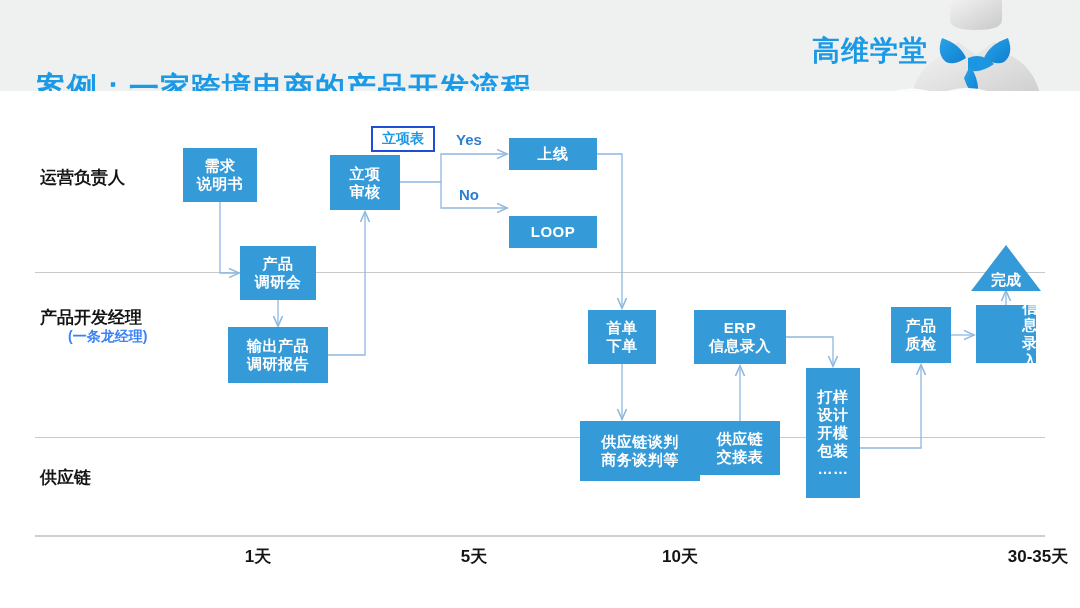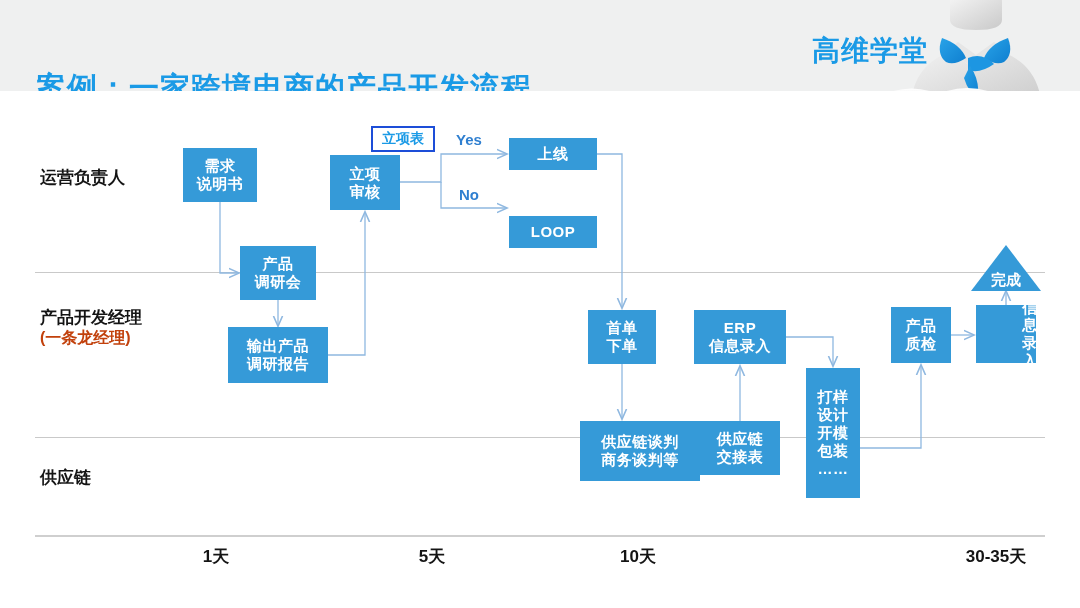--- a/index.html
+++ b/index.html
@@ -35,26 +35,26 @@
   .lane-line{
     position:absolute;height:1px;background:#c9c9c9;left:35px;width:1010px;
   }
   .axis-line{
     position:absolute;height:2px;background:#cfcfcf;left:35px;width:1010px;top:535px;
   }
   .lane-label{
     position:absolute;font-size:17px;font-weight:bold;color:#141414;
     white-space:nowrap;line-height:1.25;
   }
-  .lane-label .sub{color:#c2410c;font-size:16px;display:block;}
+  .lane-label .sub{color:#3b82f6;font-size:14px;display:block;margin-left:28px;}
 
   
   .tick{
     position:absolute;top:545px;font-size:17px;font-weight:bold;color:#141414;
-    white-space:nowrap;transform:translateX(-50%);
+    white-space:nowrap;transform:translateX(-50%);margin-left:42px;
   }
 
   
   .node{
     position:absolute;
     background:#359ad8;
     color:#ffffff;
     font-size:15px;font-weight:bold;
     display:flex;align-items:center;justify-content:center;
     text-align:center;line-height:1.18;

